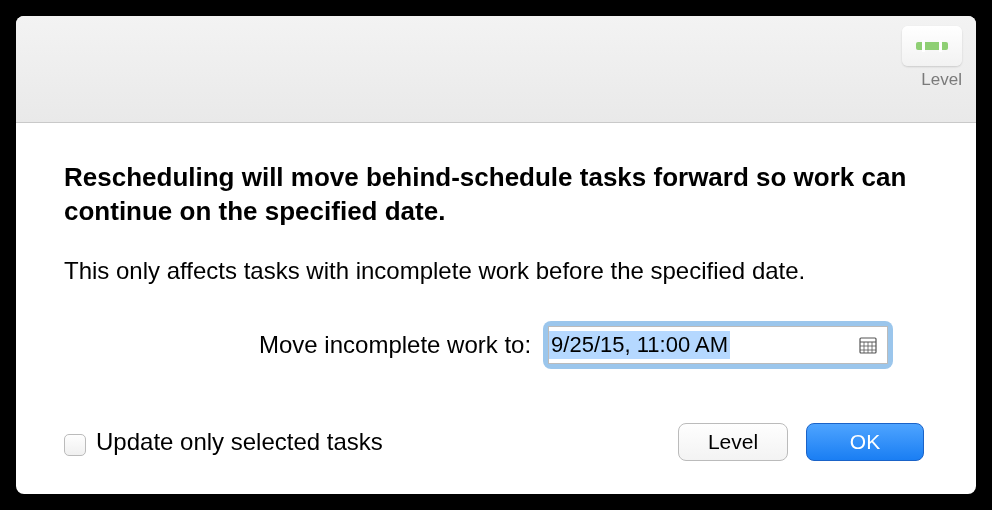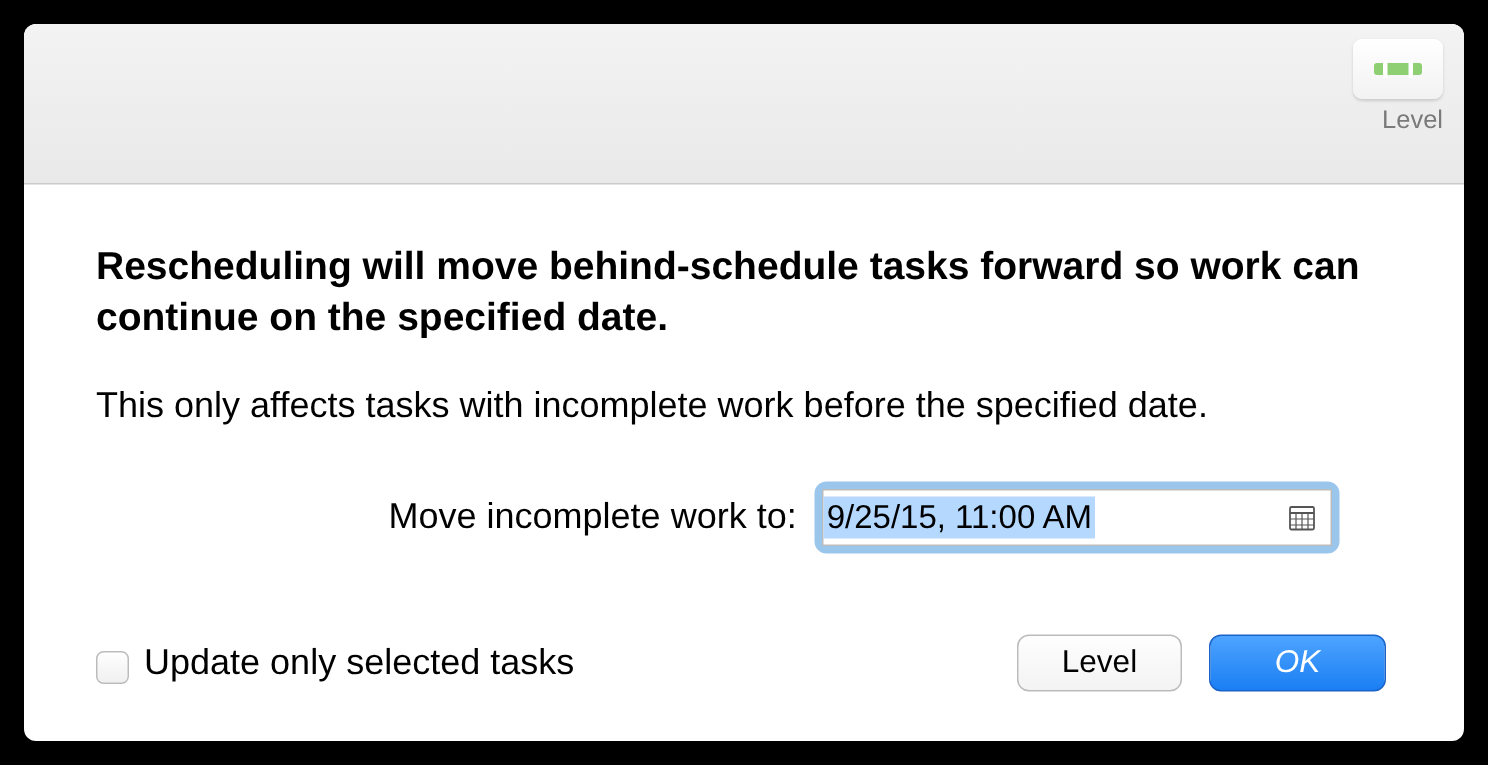--- a/index.html
+++ b/index.html
@@ -135,21 +135,20 @@
       background: linear-gradient(#fefefe, #f3f3f3);
       cursor: default;
       margin-left: 18px;
       font-family: inherit;
     }
     .btn-primary {
       border: 1px solid #1a63c8;
       background: linear-gradient(#4ea4ff, #1a7ef3);
       color: #fff;
       min-width: 118px;
-      font-style: italic;
     }
   </style>
 </head>
 <body>
 
 <div class="window">
 
   <div class="toolbar">
 
     <div class="tool-button">

